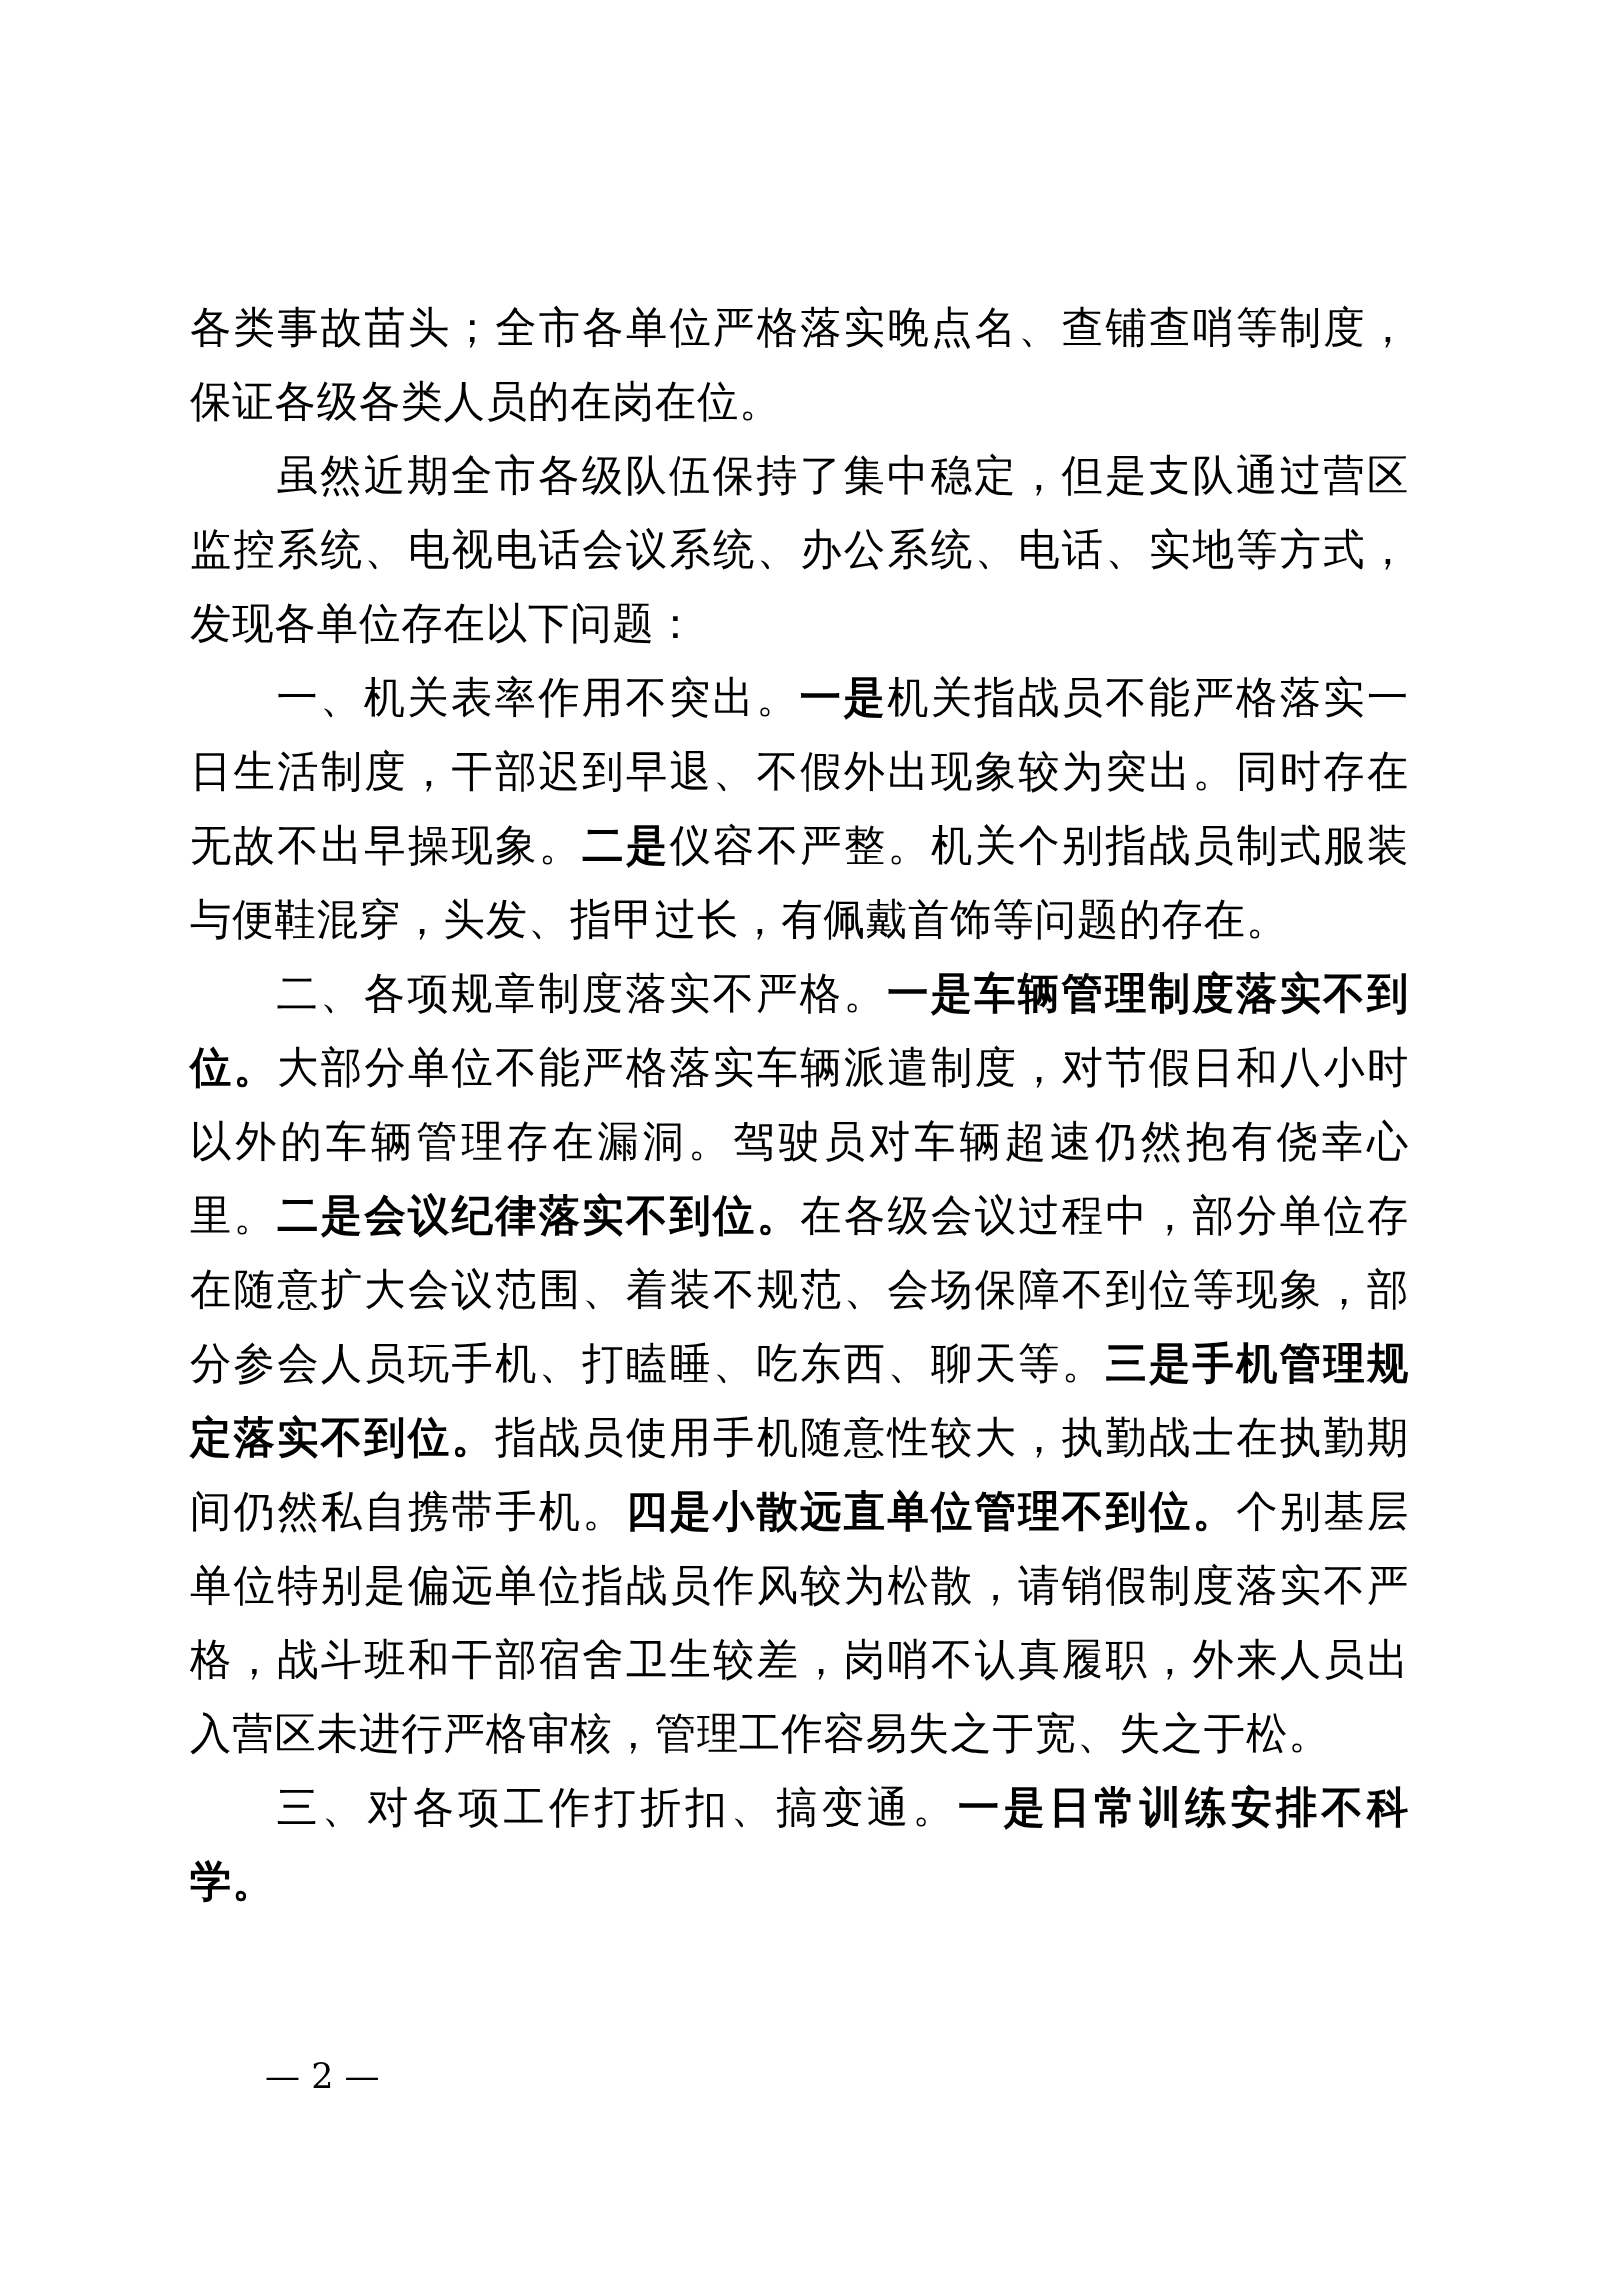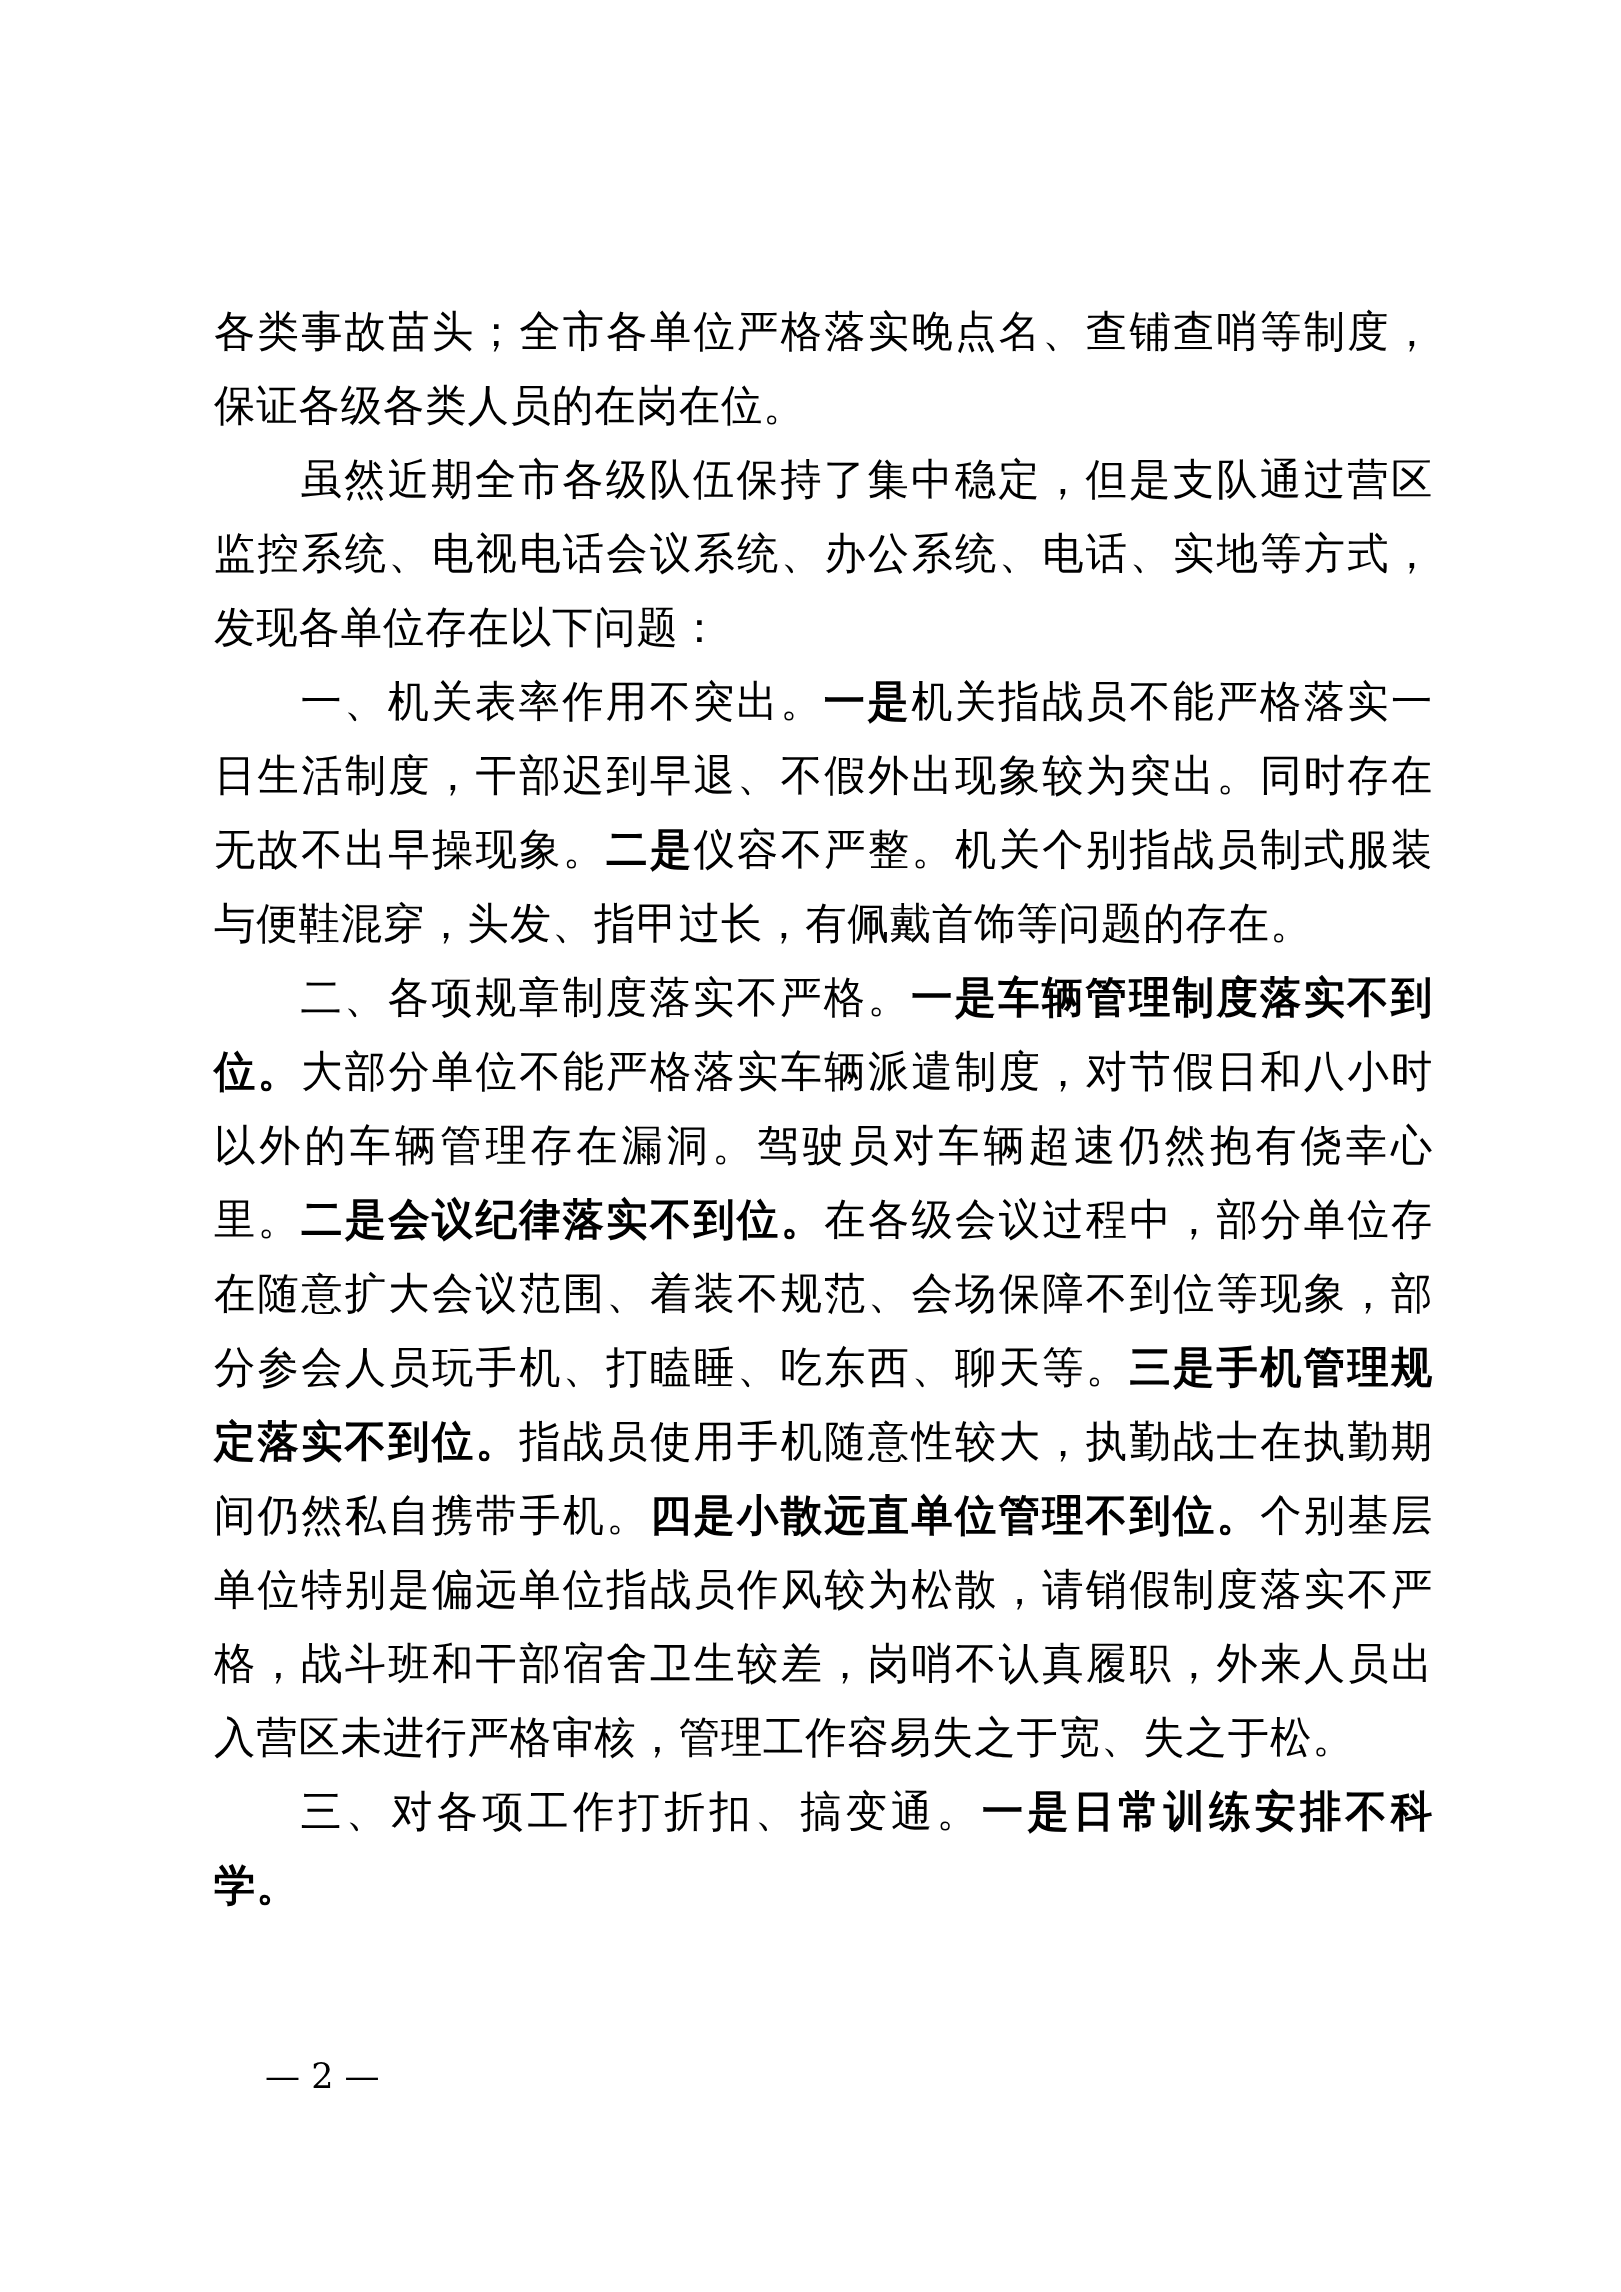--- a/index.html
+++ b/index.html
@@ -10,23 +10,24 @@
     body {
       width: 1621px;
       height: 2293px;
       position: relative;
       overflow: hidden;
       color: #000000;
       font-family: "DejaVu Sans", "Liberation Sans", sans-serif;
     }
     .page {
       position: absolute;
-      left: 214px;
+      left: 190px;
       top: 294px;
       width: 1219px;
+      font-family: Liberation Mono, monospace;
     }
     .para {
       font-size: 43px;
       line-height: 74px;
       margin: 0;
       text-align: justify;
       text-align-last: left;
       letter-spacing: 1px;
       transform: scaleX(0.96);
       transform-origin: left top;

